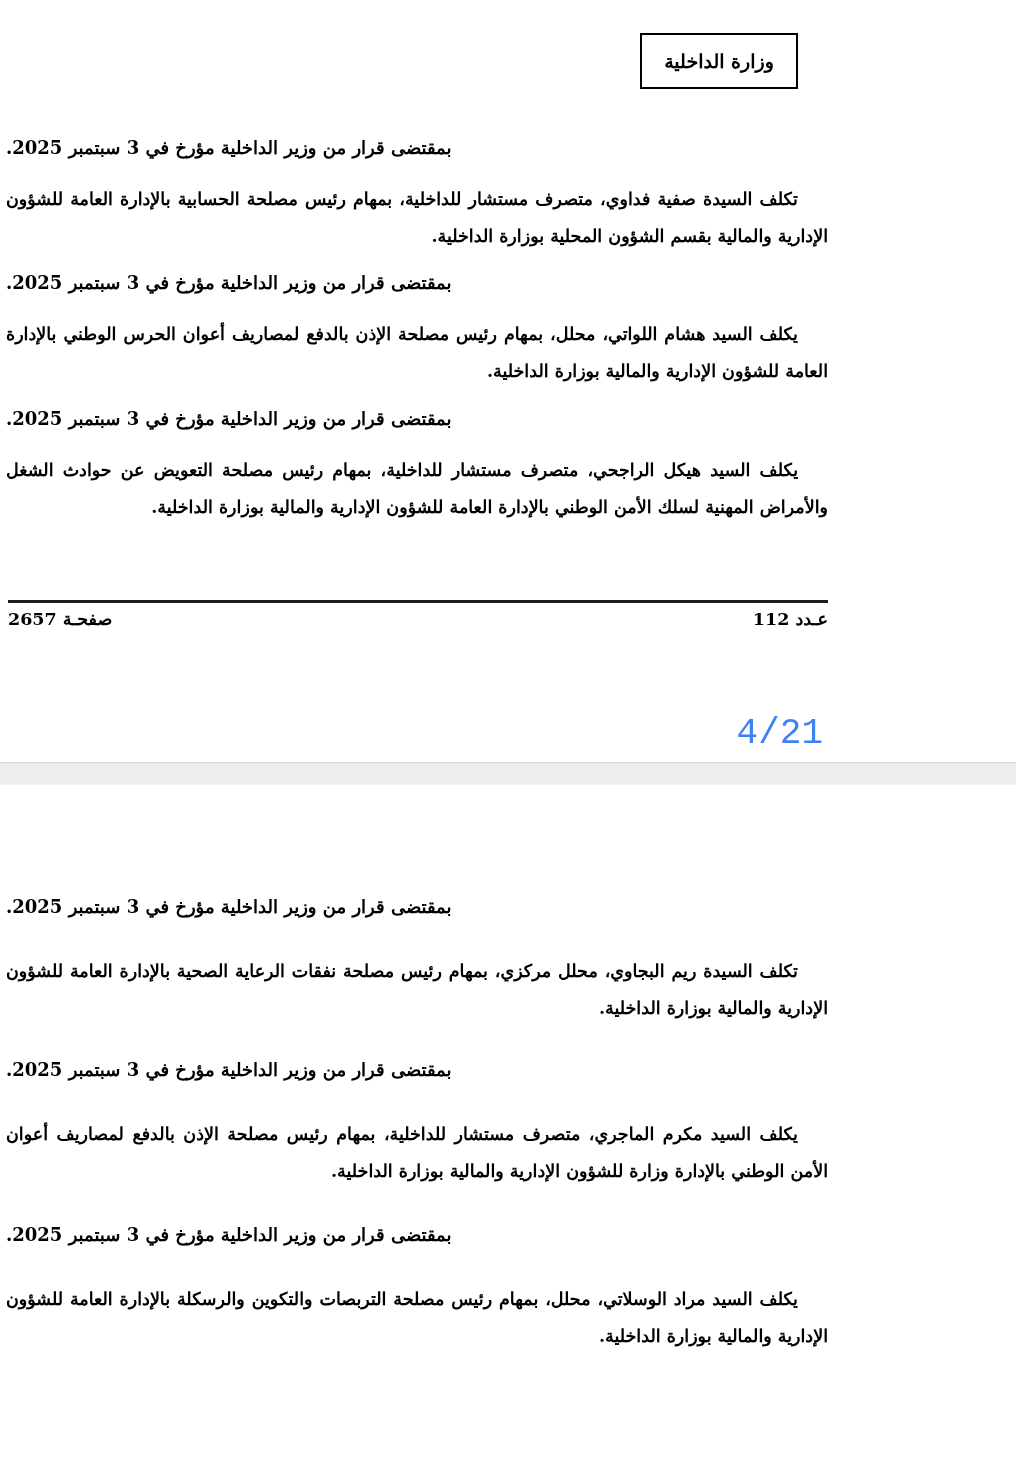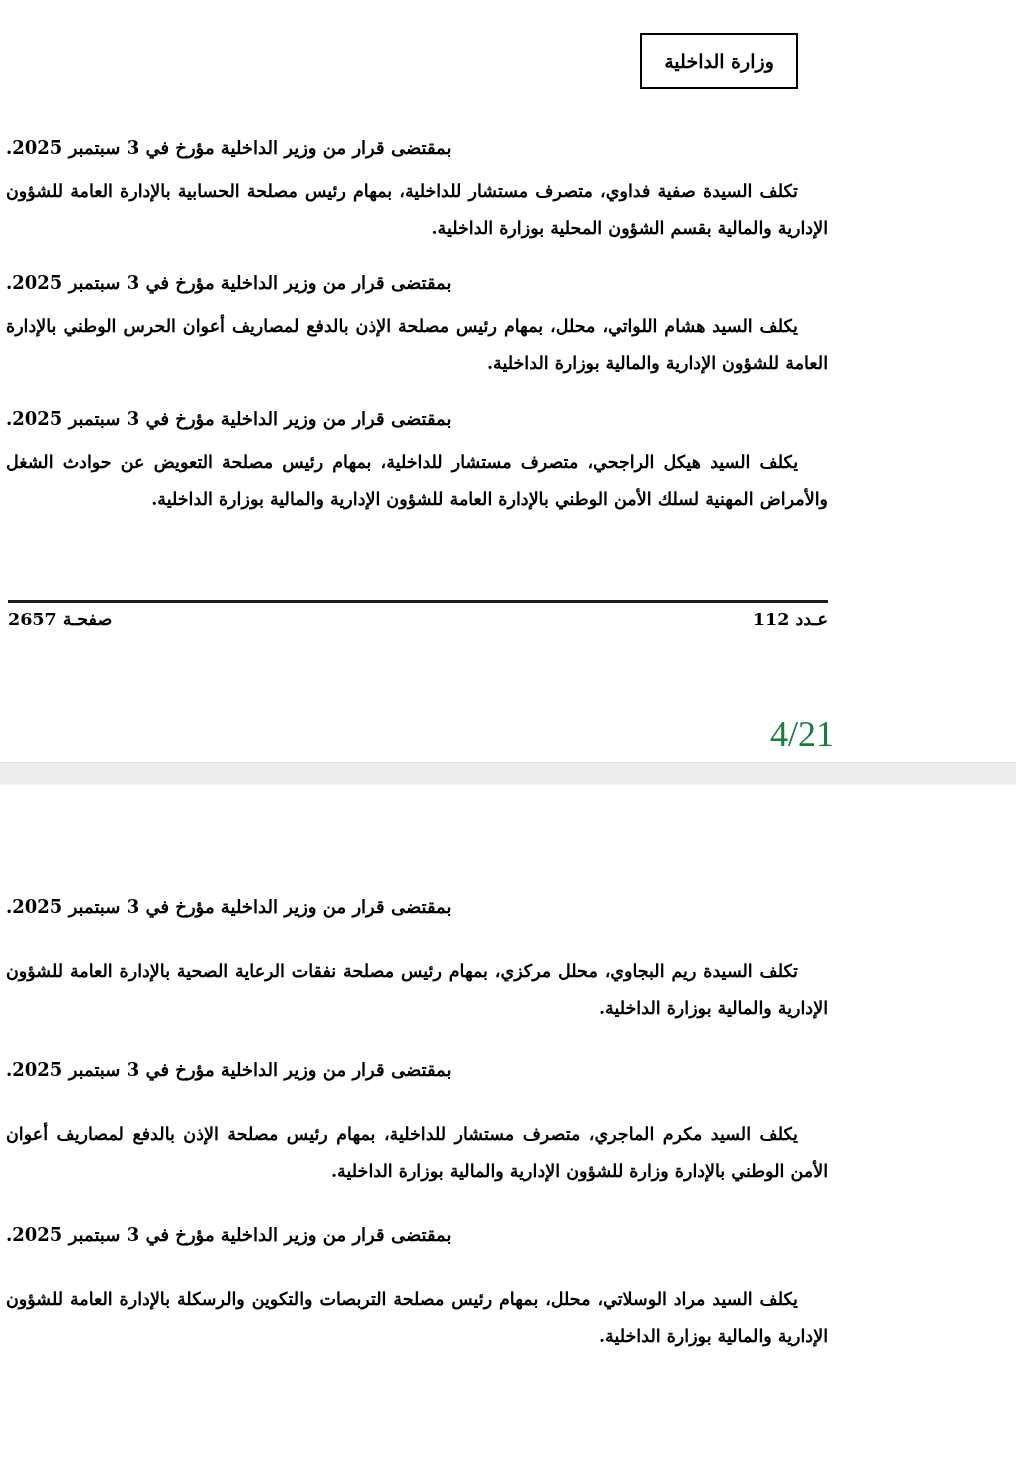--- a/index.html
+++ b/index.html
@@ -33,21 +33,21 @@
     background: #ffffff;
   }
 
   .decree { position: absolute; right: 8px; left: 6px; }
   .decree-header {
     font-size: 18px; font-weight: bold;
     text-align: left; padding-right: 10px;
     line-height: 34px;
   }
   .decree-body {
-    margin-top: 8px;
+    margin-top: 16px;
     font-size: 17.5px; font-weight: bold;
     line-height: 37px;
     text-align: justify;
     text-indent: 30px;
   }
   .page-2 .decree-body { margin-top: 29px; }
 
   
   .d1 { top: 131px; }
   .d2 { top: 266px; }
@@ -66,24 +66,24 @@
     position: absolute; top: 609px; right: 8px; left: 8px;
     display: flex; justify-content: space-between; align-items: baseline;
     font-weight: bold; font-size: 17.5px;
     direction: rtl;
   }
   .footer-issue { width: 180px; text-align: right; }
   .footer-center { flex: 1; text-align: center; }
   .footer-page { width: 180px; text-align: left; }
 
   .page-indicator {
-    position: absolute; top: 714px; right: 2px;
-    font-family: Liberation Serif, serif;
+    position: absolute; top: 714px; right: 13px;
+    font-family: Liberation Mono, monospace;
     font-size: 36px; line-height: 40px;
-    color: #15803d;
+    color: #3b82f6;
     direction: ltr;
   }
 </style>
 </head>
 <body>
 
 <div class="viewer">
 
   <div class="page page-1">
 

